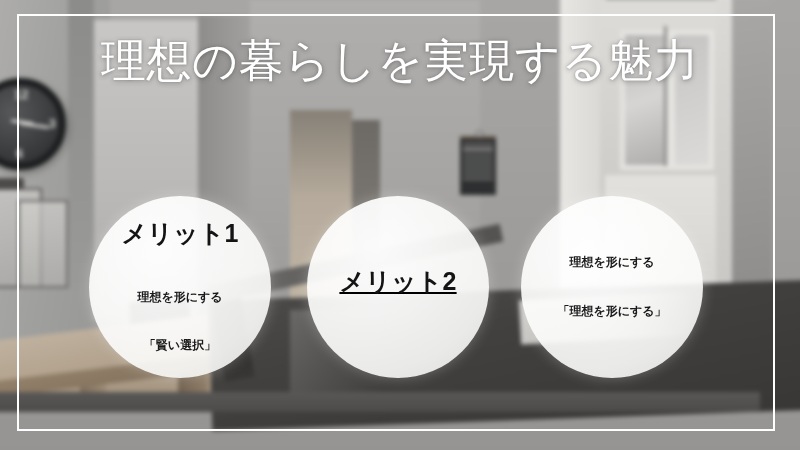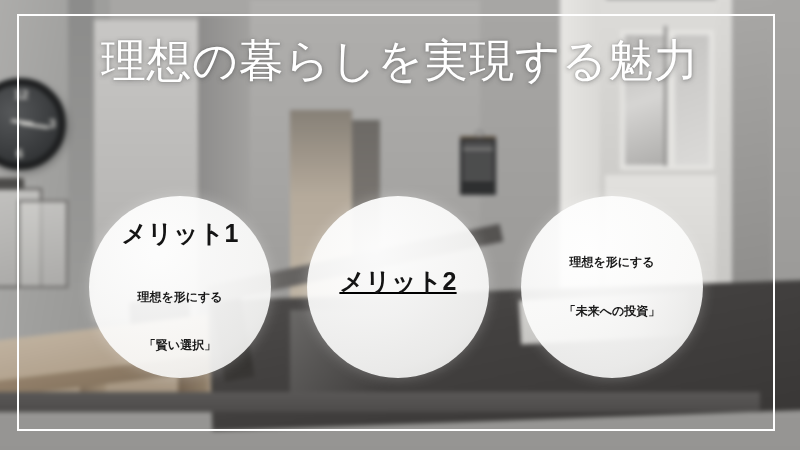--- a/index.html
+++ b/index.html
@@ -226,17 +226,17 @@
       <div class="ln">理想を形にする</div>
       <div class="ln">「賢い選択」</div>
     </div>
 
     <div class="circle c2">
       <div class="hd">メリット2</div>
     </div>
 
     <div class="circle c3">
       <div class="ln">理想を形にする</div>
-      <div class="ln">「未来への投資」</div>
+      <div class="ln">「理想を形にする」</div>
     </div>
 
   </div>
 </div>
 
 </body></html>

